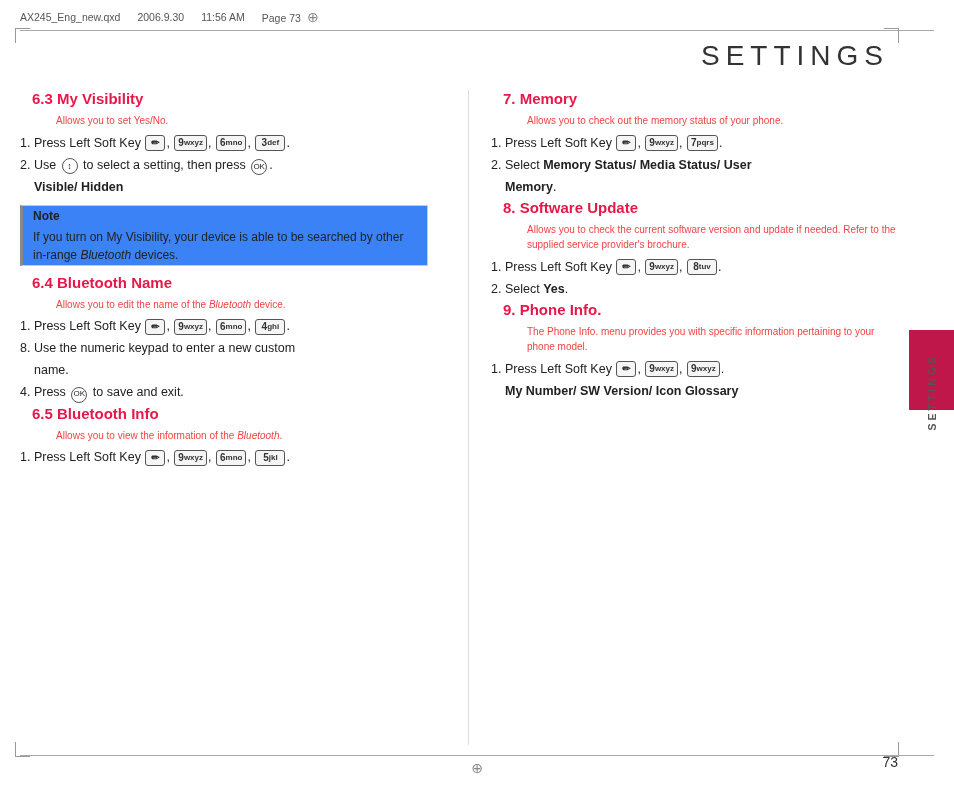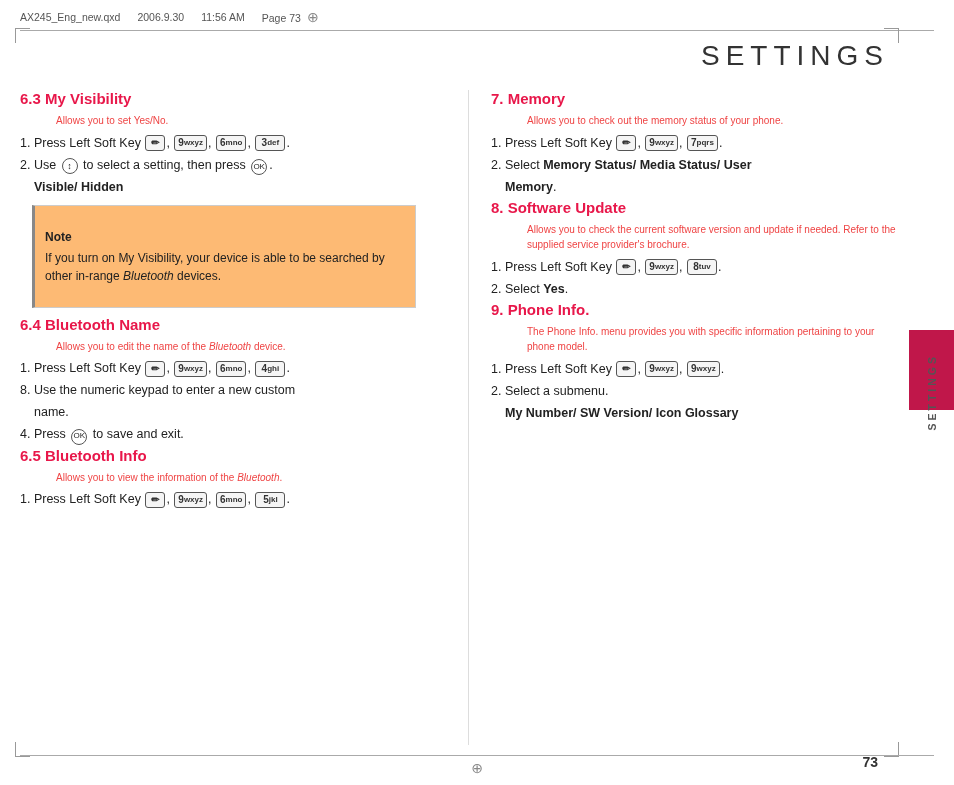--- a/index.html
+++ b/index.html
@@ -91,20 +91,21 @@
       border-left: 1px solid #ddd;
     }
 
     
     .section-title {
       font-size: 15px;
       font-weight: bold;
       color: #e8174a;
       margin-bottom: 6px;
       margin-top: 14px;
+      margin-left: 12px;
     }
     .section-title:first-child {
       margin-top: 0;
     }
 
     .section-body {
       font-size: 10px;
       line-height: 1.55;
       color: #ef4444;
       margin-bottom: 4px;
@@ -142,25 +143,25 @@
       margin: 0 1px;
       color: #333;
     }
 
     .key-badge.wide {
       min-width: 30px;
     }
 
     
     .note-box {
-      background: #fdba74;
+      background: #3b82f6;
       border: 1px solid #ccc;
       border-left: 3px solid #888;
-      padding: 22px 10px;
-      margin: 8px 12px;
+      padding: 1px 10px;
+      margin: 8px 0;
       font-size: 12px;
       line-height: 1.5;
     }
 
     .note-title {
       font-weight: bold;
       font-size: 12px;
       margin-bottom: 3px;
     }
 
@@ -192,23 +193,23 @@
       top: 330px;
       width: 45px;
       height: 80px;
       background: #c0174a;
     }
 
     
     .page-number {
       position: absolute;
       bottom: 15px;
-      right: 76px;
+      right: 56px;
       font-size: 14px;
-      font-weight: bold;
+      font-weight: normal;
       color: #333;
     }
 
     
     .bottom-bar {
       position: absolute;
       bottom: 8px;
       left: 20px;
       right: 20px;
       border-top: 1px solid #aaa;
@@ -353,23 +354,20 @@
 
       <div>
         <div class="section-title">9. Phone Info.</div>
         <div class="section-body">The Phone Info. menu provides you with specific information pertaining to your phone model.</div>
         <div class="step">
           1. Press Left Soft Key
           <span class="key-badge">✏</span>,
           <span class="key-badge wide">9<sup style="font-size:8px">wxyz</sup></span>,
           <span class="key-badge wide">9<sup style="font-size:8px">wxyz</sup></span>.
         </div>
-        <div class="step">
-          2. Select a submenu.
-        </div>
         <div class="indent step"><span class="bold">My Number/ SW Version/ Icon Glossary</span></div>
       </div>
 
     </div>
 
   </div>
 
 </div>
 
 <div class="page-number">73</div>

